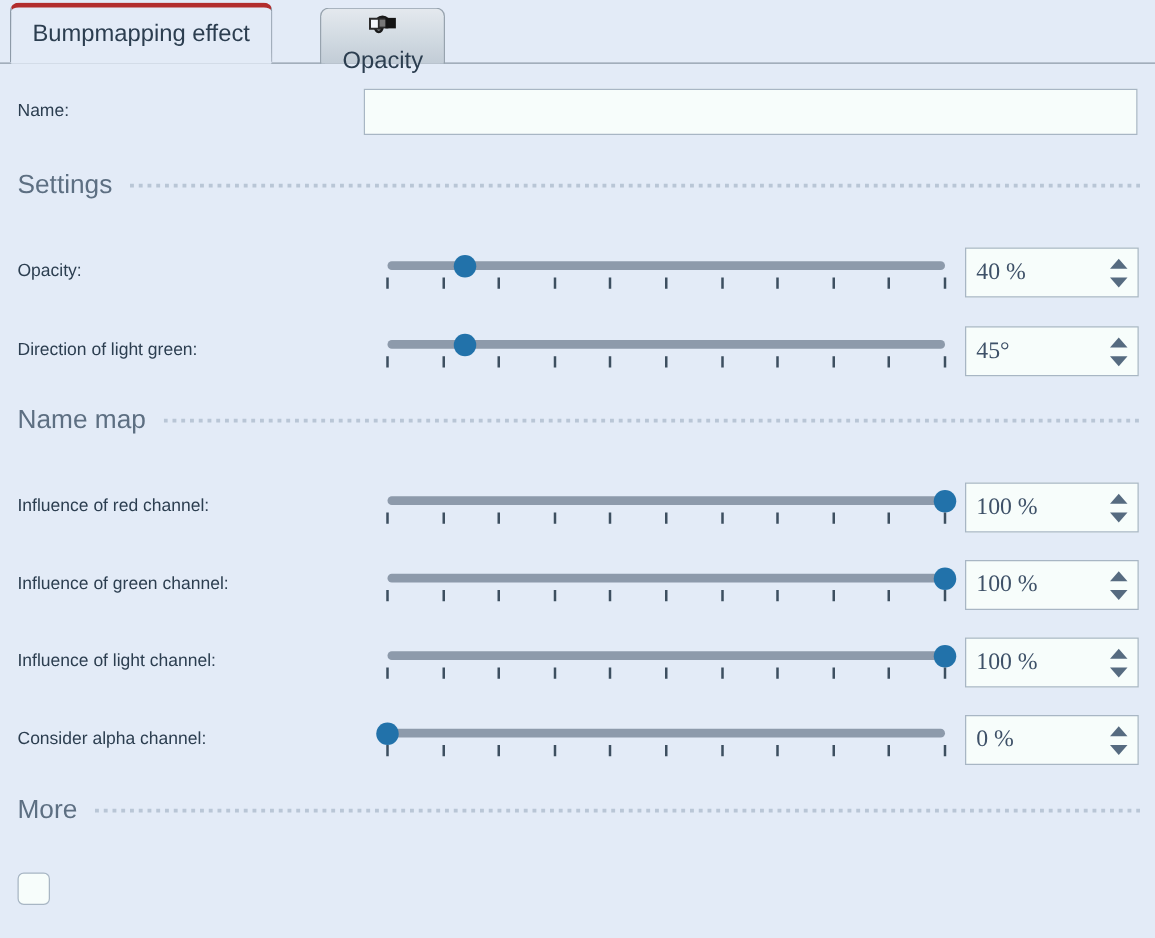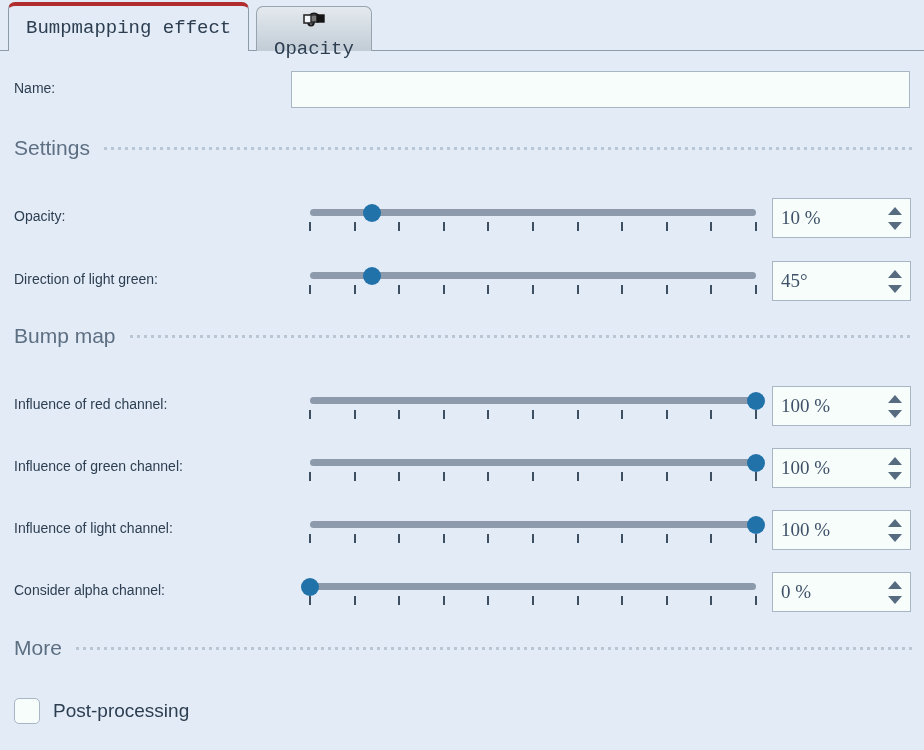--- a/index.html
+++ b/index.html
@@ -12,21 +12,20 @@
     overflow: hidden;
     position: relative;
   }
 
   
   .tabbar {
     position: absolute;
     left: 0; top: 0;
     width: 924px;
     height: 51px;
-    font-family: Liberation Mono, monospace;
   }
   .tabbar-line {
     position: absolute;
     left: 0; top: 50px;
     width: 924px;
     height: 1px;
     background: #8d9aa8;
   }
   .tab {
     position: absolute;
@@ -252,21 +251,21 @@
       <i style="left: 40%;"></i>
       <i style="left: 50%;"></i>
       <i style="left: 60%;"></i>
       <i style="left: 70%;"></i>
       <i style="left: 80%;"></i>
       <i style="left: 90%;"></i>
       <i style="left: 100%;"></i>
     </div>
 </div>
 <div class="spin" style="top:198px">
-  <span class="spin-value">10 %</span>
+  <span class="spin-value">40 %</span>
   <span class="spin-arrows">
     <span class="arrow-up"></span>
     <span class="arrow-down"></span>
   </span>
 </div>
 
 <div class="field-label" style="top:271px">Direction of light green:</div>
 <div class="slider" style="top:263px">
   <div class="slider-track"></div>
   <div class="slider-handle" style="left: 14%;"></div>
@@ -286,21 +285,21 @@
 </div>
 <div class="spin" style="top:261px">
   <span class="spin-value">45°</span>
   <span class="spin-arrows">
     <span class="arrow-up"></span>
     <span class="arrow-down"></span>
   </span>
 </div>
 
 <div class="section" style="top:324px">
-  <span class="section-title">Bump map</span>
+  <span class="section-title">Name map</span>
   <span class="section-dots"></span>
 </div>
 
 <div class="field-label" style="top:396px">Influence of red channel:</div>
 <div class="slider" style="top:388px">
   <div class="slider-track"></div>
   <div class="slider-handle" style="left: 100%;"></div>
   <div class="slider-ticks">
       <i style="left: 0%;"></i>
       <i style="left: 10%;"></i>
@@ -401,14 +400,13 @@
   </span>
 </div>
 
 <div class="section" style="top:636px">
   <span class="section-title">More</span>
   <span class="section-dots"></span>
 </div>
 
 <div class="checkrow">
   <span class="checkbox"></span>
-  <span class="check-label">Post-processing</span>
 </div>
 
 </body></html>

